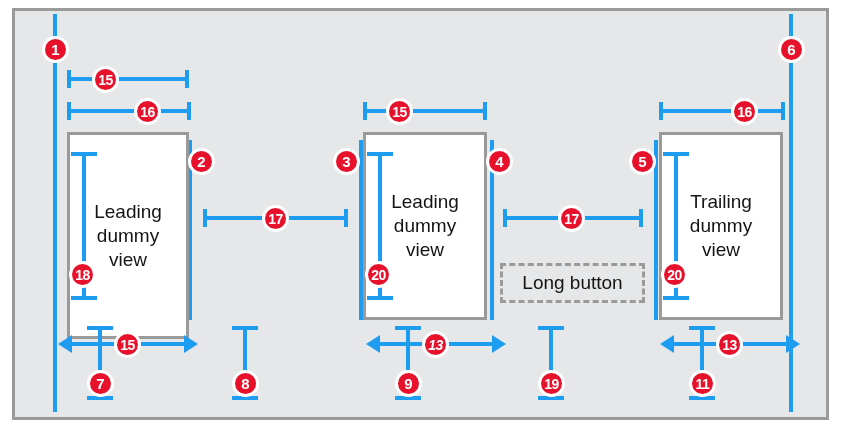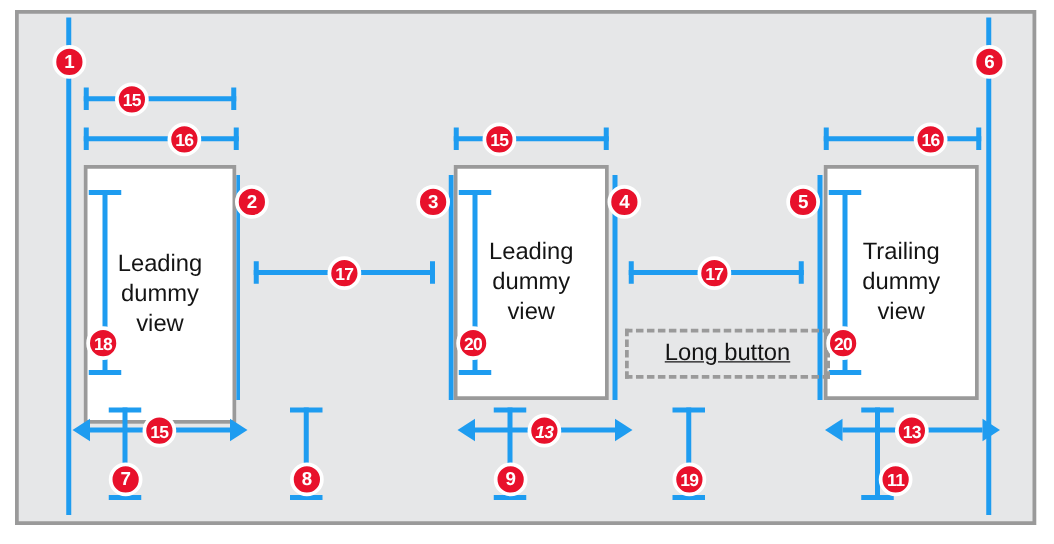--- a/index.html
+++ b/index.html
@@ -100,21 +100,21 @@
   <div class="cap-v" style="left:71px;top:296px;"></div>
 
   <div class="vline" style="left:378px;top:152px;height:148px;"></div>
   <div class="cap-v" style="left:367px;top:152px;"></div>
   <div class="cap-v" style="left:367px;top:296px;"></div>
 
   <div class="vline" style="left:674px;top:152px;height:148px;"></div>
   <div class="cap-v" style="left:663px;top:152px;"></div>
   <div class="cap-v" style="left:663px;top:296px;"></div>
 
-  <div class="dbtn" style="left:500px;top:263px;width:164px;height:40px;text-decoration:underline;">
+  <div class="dbtn" style="left:500px;top:263px;width:145px;height:40px;">
     <span>Long button</span>
   </div>
 
   <div class="vline" style="left:98px;top:326px;height:74px;"></div>
   <div class="cap-v" style="left:87px;top:326px;"></div>
   <div class="cap-v" style="left:87px;top:396px;"></div>
 
   <div class="vline" style="left:243px;top:326px;height:74px;"></div>
   <div class="cap-v" style="left:232px;top:326px;"></div>
   <div class="cap-v" style="left:232px;top:396px;"></div>
@@ -167,21 +167,21 @@
     </div>
   <div class="badge" style="left:232px;top:370px;">
       <span>8</span>
     </div>
   <div class="badge" style="left:395px;top:370px;">
       <span>9</span>
     </div>
   <div class="badge wide" style="left:538px;top:370px;">
       <span>19</span>
     </div>
-  <div class="badge wide" style="left:689px;top:370px;margin-left:14px;">
+  <div class="badge wide" style="left:689px;top:370px;">
       <span>11</span>
     </div>
 
   <div class="badge wide" style="left:114px;top:331px;">
       <span>15</span>
     </div>
   <div class="badge wide" style="left:422px;top:331px;font-style:italic;">
       <span>13</span>
     </div>
   <div class="badge wide" style="left:716px;top:331px;">

